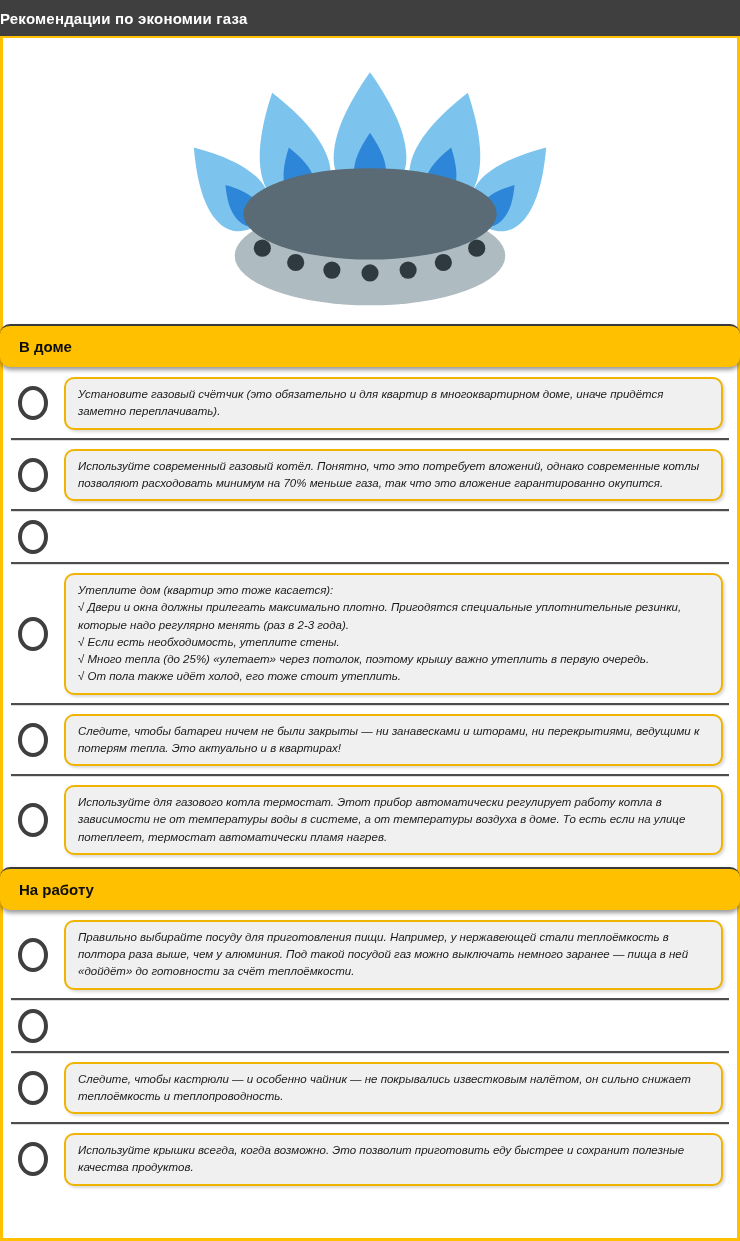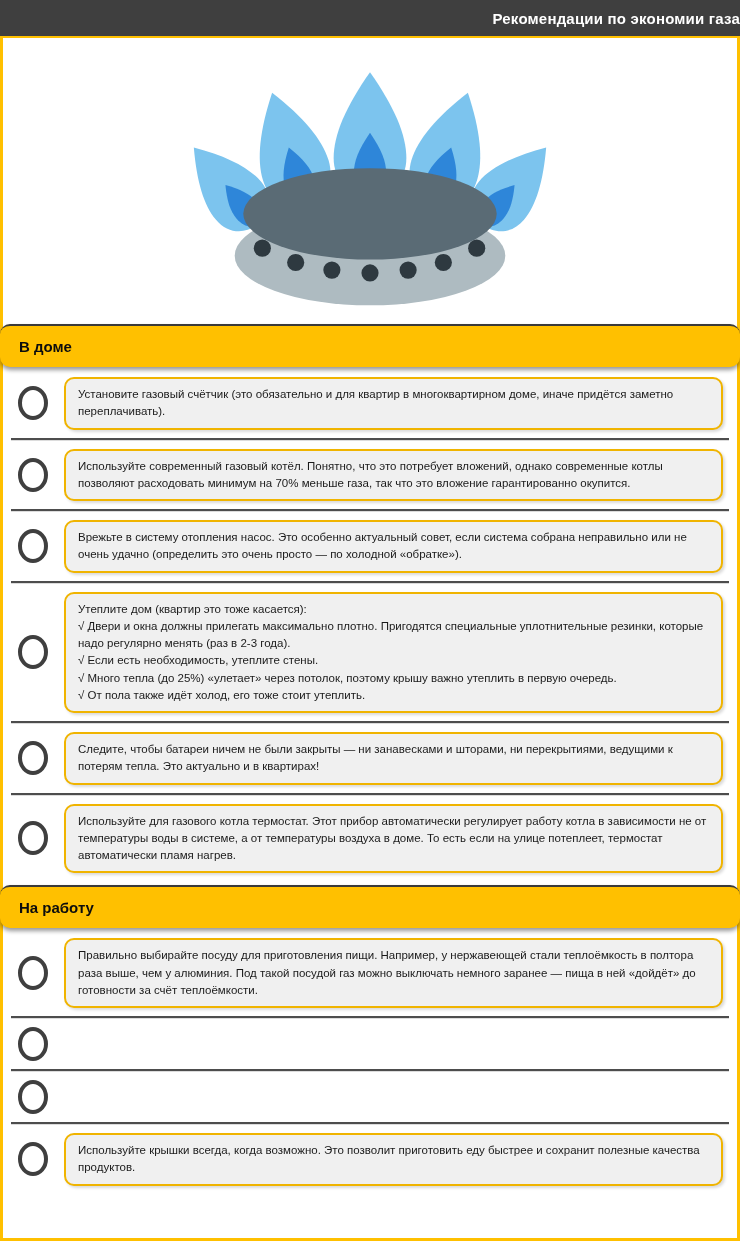--- a/index.html
+++ b/index.html
@@ -15,21 +15,21 @@
     display:flex;
     flex-direction:column;
     background:#ffffff;
   }
   
   .titlebar {
     background:#3F3F3F;
     color:#ffffff;
     font-size:15px;
     font-weight:bold;
-    text-align:right;
+    text-align:left;
     padding:10px 0 9px;
     letter-spacing:.2px;
   }
   
   .frame {
     flex:1;
     border-left:3px solid #FFC000;
     border-right:3px solid #FFC000;
     border-top:2px solid #FFC000;
     border-bottom:3px solid #FFC000;
@@ -89,20 +89,21 @@
     border:2px solid #F0B400;
     border-radius:10px;
     padding:7px 12px;
     box-shadow:2px 2px 3px rgba(0,0,0,.15);
   }
   .tip-text {
     font-size:11.5px;
     line-height:1.5;
     color:#1a1a1a;
     white-space:pre-line;
+    font-style:italic;
   }
   .divider {
     height:3px;
     border-top:2px solid #4D4D4D;
     border-bottom:1px solid #dcdcdc;
     margin:2px 8px;
   }
 </style>
 </head>
 <body>
@@ -159,23 +160,20 @@
       <div class="item">
         <span class="circle"></span>
         <div class="tip-box">
           <p class="tip-text">Используйте современный газовый котёл. Понятно, что это потребует вложений, однако современные котлы позволяют расходовать минимум на 70% меньше газа, так что это вложение гарантированно окупится.</p>
         </div>
       </div>
       <div class="divider"></div>
 
       <div class="item">
         <span class="circle"></span>
-        <div class="tip-box">
-          <p class="tip-text">Врежьте в систему отопления насос. Это особенно актуальный совет, если система собрана неправильно или не очень удачно (определить это очень просто — по холодной «обратке»).</p>
-        </div>
       </div>
       <div class="divider"></div>
 
       <div class="item">
         <span class="circle"></span>
         <div class="tip-box">
           <p class="tip-text">Утеплите дом (квартир это тоже касается):
 √ Двери и окна должны прилегать максимально плотно. Пригодятся специальные уплотнительные резинки, которые надо регулярно менять (раз в 2-3 года).
 √ Если есть необходимость, утеплите стены.
 √ Много тепла (до 25%) «улетает» через потолок, поэтому крышу важно утеплить в первую очередь.
@@ -213,20 +211,23 @@
       </div>
       <div class="divider"></div>
 
       <div class="item">
         <span class="circle"></span>
       </div>
       <div class="divider"></div>
 
       <div class="item">
         <span class="circle"></span>
+        <div class="tip-box">
+          <p class="tip-text">Следите, чтобы кастрюли — и особенно чайник — не покрывались известковым налётом, он сильно снижает теплоёмкость и теплопроводность.</p>
+        </div>
       </div>
       <div class="divider"></div>
 
       <div class="item">
         <span class="circle"></span>
         <div class="tip-box">
           <p class="tip-text">Используйте крышки всегда, когда возможно. Это позволит приготовить еду быстрее и сохранит полезные качества продуктов.</p>
         </div>
       </div>
 

